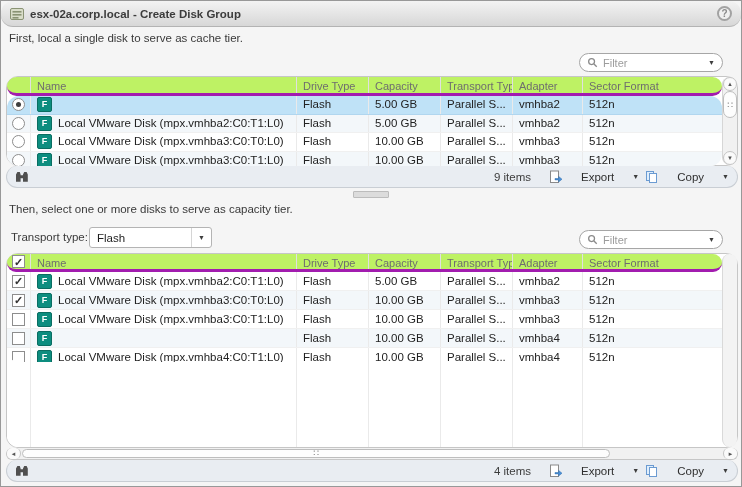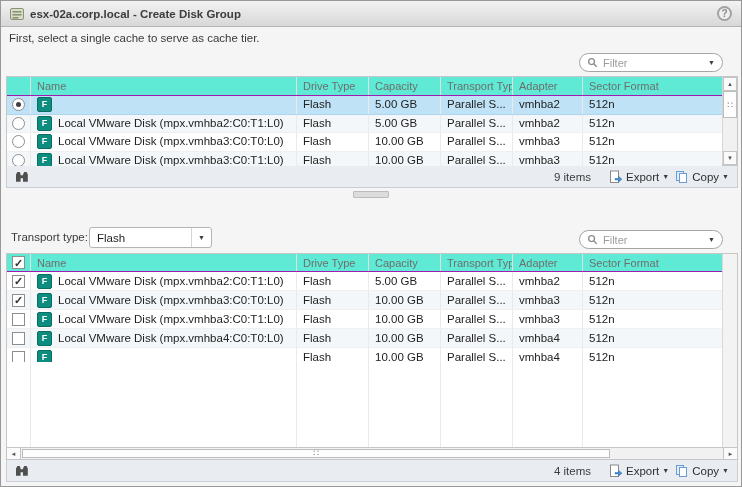--- a/index.html
+++ b/index.html
@@ -1,18 +1,18 @@
 <!DOCTYPE html>
 <html><head>
 <meta charset="utf-8">
 <style>
   html,body{margin:0;padding:0;background:#ffffff;}
   .dlg{position:relative;width:742px;height:487px;background:#f5f5f5;border:1px solid #989898;
        font-family:"Liberation Sans",sans-serif;color:#2b2b2b;overflow:hidden;box-sizing:border-box;}
-  .abs{position:absolute;box-sizing:border-box;}
+  .abs{position:absolute;box-sizing:border-box;border-radius:12px;}
 
   
   .titlebar{left:0;top:0;width:100%;height:26px;background:linear-gradient(#f3f3f3,#d7d7d7);
             border-bottom:1px solid #b3b3b3;}
   .title{left:29px;top:0;height:26px;line-height:26px;font-size:11.5px;font-weight:bold;color:#3c3c3c;}
   .titleicon{left:8px;top:5px;width:16px;height:16px;}
   .helpbtn{right:9px;top:5px;width:15px;height:15px;border:2px solid #a2a2a2;border-radius:50%;
            background:#efefef;color:#8a8a8a;font-size:10px;font-weight:bold;display:flex;
            align-items:center;justify-content:center;cursor:pointer;}
 
@@ -20,21 +20,21 @@
 
   
   .filterbox{width:144px;height:19px;background:#fff;border:1px solid #a6a6a6;border-radius:10px;
              display:flex;align-items:center;padding:0 7px;gap:5px;}
   .filterph{flex:1;font-size:11px;color:#9c9c9c;}
   .ddarrow{font-size:7px;color:#3d3d3d;}
 
   
   .twrap{background:#fff;border:1px solid #c6c6c6;}
   .cols{display:grid;grid-template-columns:24px minmax(0,1fr) 72px 72px 72px 70px 139px;}
-  .thead{left:0;top:0;right:15px;height:19px;background:#5eead4;border-bottom:1px solid #a21caf;}
+  .thead{left:0;top:0;right:15px;height:19px;background:#bef264;border-bottom:3px solid #a21caf;}
   .hcell{font-size:11px;color:#6e6e6e;line-height:18px;padding-left:6px;border-right:1px solid #e0e0e0;
          overflow:hidden;white-space:nowrap;}
   .tbody{left:0;right:15px;overflow:hidden;background:#fff;}
   .trow{height:18px;border-bottom:1px solid #f0f0f0;background:#fff;cursor:pointer;}
   .trow.alt{background:#f3f7fa;}
   .trow.sel{background:#bfe2f7;border-bottom-color:#b0d6ef;}
   .cell{font-size:11.5px;color:#222;line-height:17px;padding-left:6px;border-right:1px solid #eaeaea;
         overflow:hidden;white-space:nowrap;display:flex;align-items:center;}
   .csel{justify-content:center;padding-left:0;}
   .diskicon{width:13px;height:13px;background:#0d8d7f;border:1px solid #0a6e62;border-radius:2px;
@@ -52,21 +52,21 @@
   .vs-btn{left:0;width:14px;height:14px;background:#fafafa;border:1px solid #c4c4c4;color:#555;
           font-size:6px;display:flex;align-items:center;justify-content:center;cursor:pointer;}
   .vs-thumb{left:0;top:14px;width:14px;height:27px;background:#fdfdfd;border:1px solid #bdbdbd;
             display:flex;align-items:center;justify-content:center;color:#777;font-size:9px;cursor:grab;}
   .vtrack{right:0;top:0;bottom:0;width:15px;background:#f3f3f3;border-left:1px solid #d9d9d9;}
 
   
   .tfooter{height:22px;background:#e9edf2;border:1px solid #c9ced4;border-top:none;display:flex;
            align-items:center;padding:0 8px;gap:6px;font-size:11.5px;color:#3c3c3c;}
   .spacer{flex:1;}
-  .ftbtn{display:inline-flex;align-items:center;gap:3px;cursor:pointer;color:#2f2f2f;}
+  .ftbtn{display:inline-flex;align-items:center;gap:18px;cursor:pointer;color:#2f2f2f;}
   .binocs{display:inline-flex;cursor:pointer;}
 
   
   .splitter{left:0;top:189px;width:100%;height:8px;display:flex;align-items:center;justify-content:center;}
   .sphandle{width:34px;height:5px;background:#dcdcdc;border:1px solid #bcbcbc;border-radius:1px;cursor:row-resize;}
 
   
   .combo{width:123px;height:21px;background:#fff;border:1px solid #b4b4b4;border-radius:3px;
          display:flex;align-items:center;cursor:pointer;}
   .combotext{flex:1;font-size:11.5px;padding-left:7px;color:#1d1d1d;}
@@ -91,21 +91,21 @@
         <rect x="1.5" y="2.5" width="13" height="11" rx="1.5" fill="#d9ddc9" stroke="#8a9374"></rect>
         <rect x="3.5" y="5" width="9" height="1.6" fill="#8a9374"></rect>
         <rect x="3.5" y="8" width="9" height="1.6" fill="#8a9374"></rect>
         <rect x="3.5" y="11" width="6" height="1.6" fill="#8a9374"></rect>
       </svg>
     </span>
     <span class="abs title">esx-02a.corp.local - Create Disk Group</span>
     <span class="abs helpbtn">?</span>
   </div>
 
-  <div class="abs instr" style="left:8px;top:31px;">First, select a single cache to serve as cache tier.</div>
+  <div class="abs instr" style="left:8px;top:31px;">First, local a single disk to serve as cache tier.</div>
 
   <div class="abs filterbox" style="left:578px;top:52px;">
     <span style="display:inline-flex;">
       <svg width="11" height="11" viewBox="0 0 12 12">
           <circle cx="5" cy="5" r="3.2" fill="none" stroke="#8a8a8a" stroke-width="1.4"></circle>
           <line x1="7.6" y1="7.6" x2="10.6" y2="10.6" stroke="#8a8a8a" stroke-width="1.4"></line>
         </svg>
     </span>
     <span class="filterph">Filter</span>
     <span class="ddarrow">▼</span>
@@ -253,20 +253,21 @@
       </span>
       <span>Copy</span>
       <span class="ddarrow">▼</span>
     </span>
   </div>
 
   <div class="abs splitter">
     <div class="sphandle"></div>
   </div>
 
+  <div class="abs instr" style="left:8px;top:202px;">Then, select one or more disks to serve as capacity tier.</div>
 
   <div class="abs instr" style="left:10px;top:230px;">Transport type:</div>
   <div class="abs combo" style="left:88px;top:226px;">
     <span class="combotext">Flash</span>
     <span class="comboarrow">▼</span>
   </div>
 
   <div class="abs filterbox" style="left:578px;top:229px;">
     <span style="display:inline-flex;">
       <svg width="11" height="11" viewBox="0 0 12 12">
@@ -362,21 +363,20 @@
           <div class="cell" style="border-right: none;">
             <span>512n</span>
           </div>
         </div>
         <div class="trow cols alt" style="height: 18px;">
           <div class="cell csel">
             <span class="cbox"></span>
           </div>
           <div class="cell">
             <span class="diskicon">F</span>
-            <span>Local VMware Disk (mpx.vmhba4:C0:T0:L0)</span>
           </div>
           <div class="cell">
             <span>Flash</span>
           </div>
           <div class="cell">
             <span>10.00 GB</span>
           </div>
           <div class="cell">
             <span>Parallel S...</span>
           </div>
@@ -386,20 +386,21 @@
           <div class="cell" style="border-right: none;">
             <span>512n</span>
           </div>
         </div>
         <div class="trow cols" style="height: 18px;">
           <div class="cell csel">
             <span class="cbox"></span>
           </div>
           <div class="cell">
             <span class="diskicon">F</span>
+            <span>Local VMware Disk (mpx.vmhba4:C0:T1:L0)</span>
           </div>
           <div class="cell">
             <span>Flash</span>
           </div>
           <div class="cell">
             <span>10.00 GB</span>
           </div>
           <div class="cell">
             <span>Parallel S...</span>
           </div>

